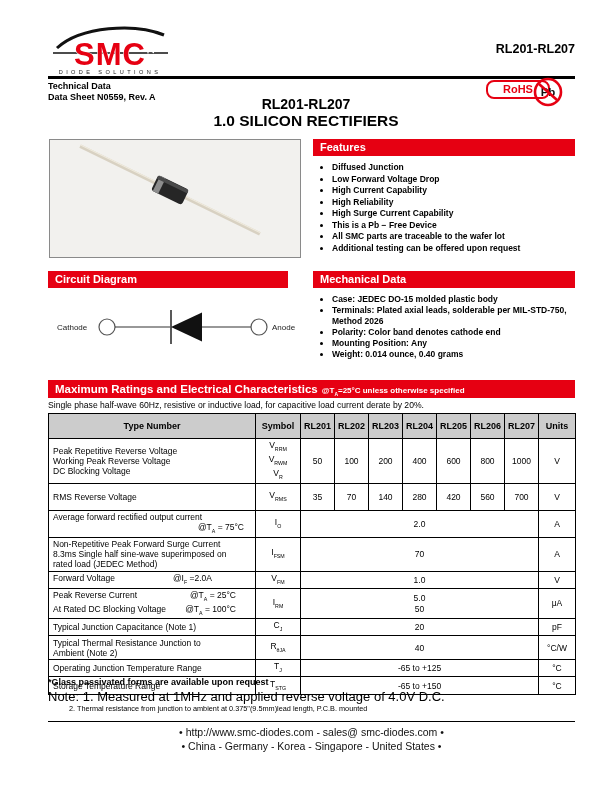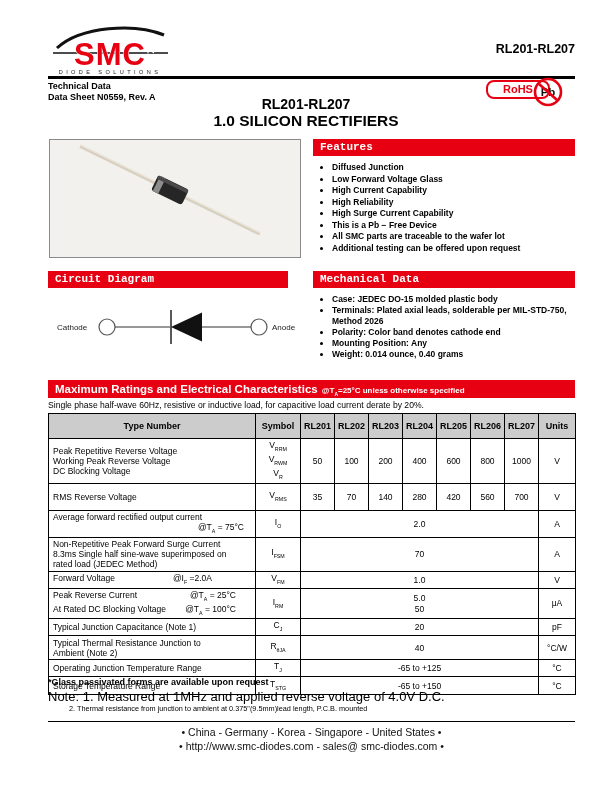--- a/index.html
+++ b/index.html
@@ -13,21 +13,21 @@
   .rule-top{position:absolute;left:48px;top:76px;width:527px;height:2.5px;background:#000;}
   .techdata{position:absolute;left:48px;top:81px;font-size:9px;font-weight:bold;line-height:11px;}
   .rohs-badge{position:absolute;left:486px;top:80px;border:2px solid var(--red);color:var(--red);
               font-weight:bold;font-size:11px;line-height:15px;padding:0 15px;border-radius:8px;}
   .pb-wrap{position:absolute;left:532px;top:76px;}
   .title1{position:absolute;left:0;top:96px;width:612px;text-align:center;font-size:14px;font-weight:bold;}
   .title2{position:absolute;left:0;top:112px;width:612px;text-align:center;font-size:15.5px;font-weight:bold;}
 
   
   .redbar{background:var(--red);color:#fff;font-weight:bold;font-size:11px;line-height:17px;
-          height:17px;padding-left:7px;white-space:nowrap;font-family:Liberation Mono, monospace;}
+          height:17px;padding-left:7px;white-space:nowrap;}
 
   
   .pkg-box{position:absolute;left:49px;top:139px;width:250px;height:117px;border:1px solid #8a8a8a;
            background:#f2f1ee;}
   .pkg-label{position:absolute;left:0;bottom:8px;width:100%;text-align:center;
              font-size:10.5px;font-weight:bold;}
 
   
   .features{position:absolute;left:313px;top:139px;width:262px;}
   .blist{margin:6px 0 0 0;padding:0 0 0 19px;}
@@ -112,21 +112,21 @@
         <rect x="-15" y="-8.5" width="6" height="17" fill="#8d8d8d"></rect>
         <rect x="-17" y="-8" width="34" height="3.5" rx="1.5" fill="#4a4a4a"></rect>
       </g>
     </svg>
   </div>
 
   <div class="features">
     <div class="redbar">Features</div>
     <ul class="blist">
         <li>Diffused Junction</li>
-        <li>Low Forward Voltage Glass</li>
+        <li>Low Forward Voltage Drop</li>
         <li>High Current Capability</li>
         <li>High Reliability</li>
         <li>High Surge Current Capability</li>
         <li>This is a Pb − Free Device</li>
         <li>All SMC parts are traceable to the wafer lot</li>
         <li>Additional testing can be offered upon request</li>
       </ul>
   </div>
 
   <div class="circuit">
@@ -369,17 +369,17 @@
     </table>
   </div>
 
   <div class="footnotes">
     <div class="fn-glass">*Glass passivated forms are available upon request</div>
     <div class="fn-note">Note:  1. Measured at 1MHz and applied reverse voltage of 4.0V D.C.</div>
     <div class="fn-note2">2. Thermal resistance from junction to ambient at 0.375"(9.5mm)lead length, P.C.B. mounted</div>
   </div>
 
   <div class="footer">
+    <div>• http://www.smc-diodes.com  -  sales@ smc-diodes.com •</div>
     <div>• China  -  Germany  -  Korea  -  Singapore  -  United States •</div>
-    <div>• http://www.smc-diodes.com  -  sales@ smc-diodes.com •</div>
   </div>
 
 </div>
 
 </body></html>

